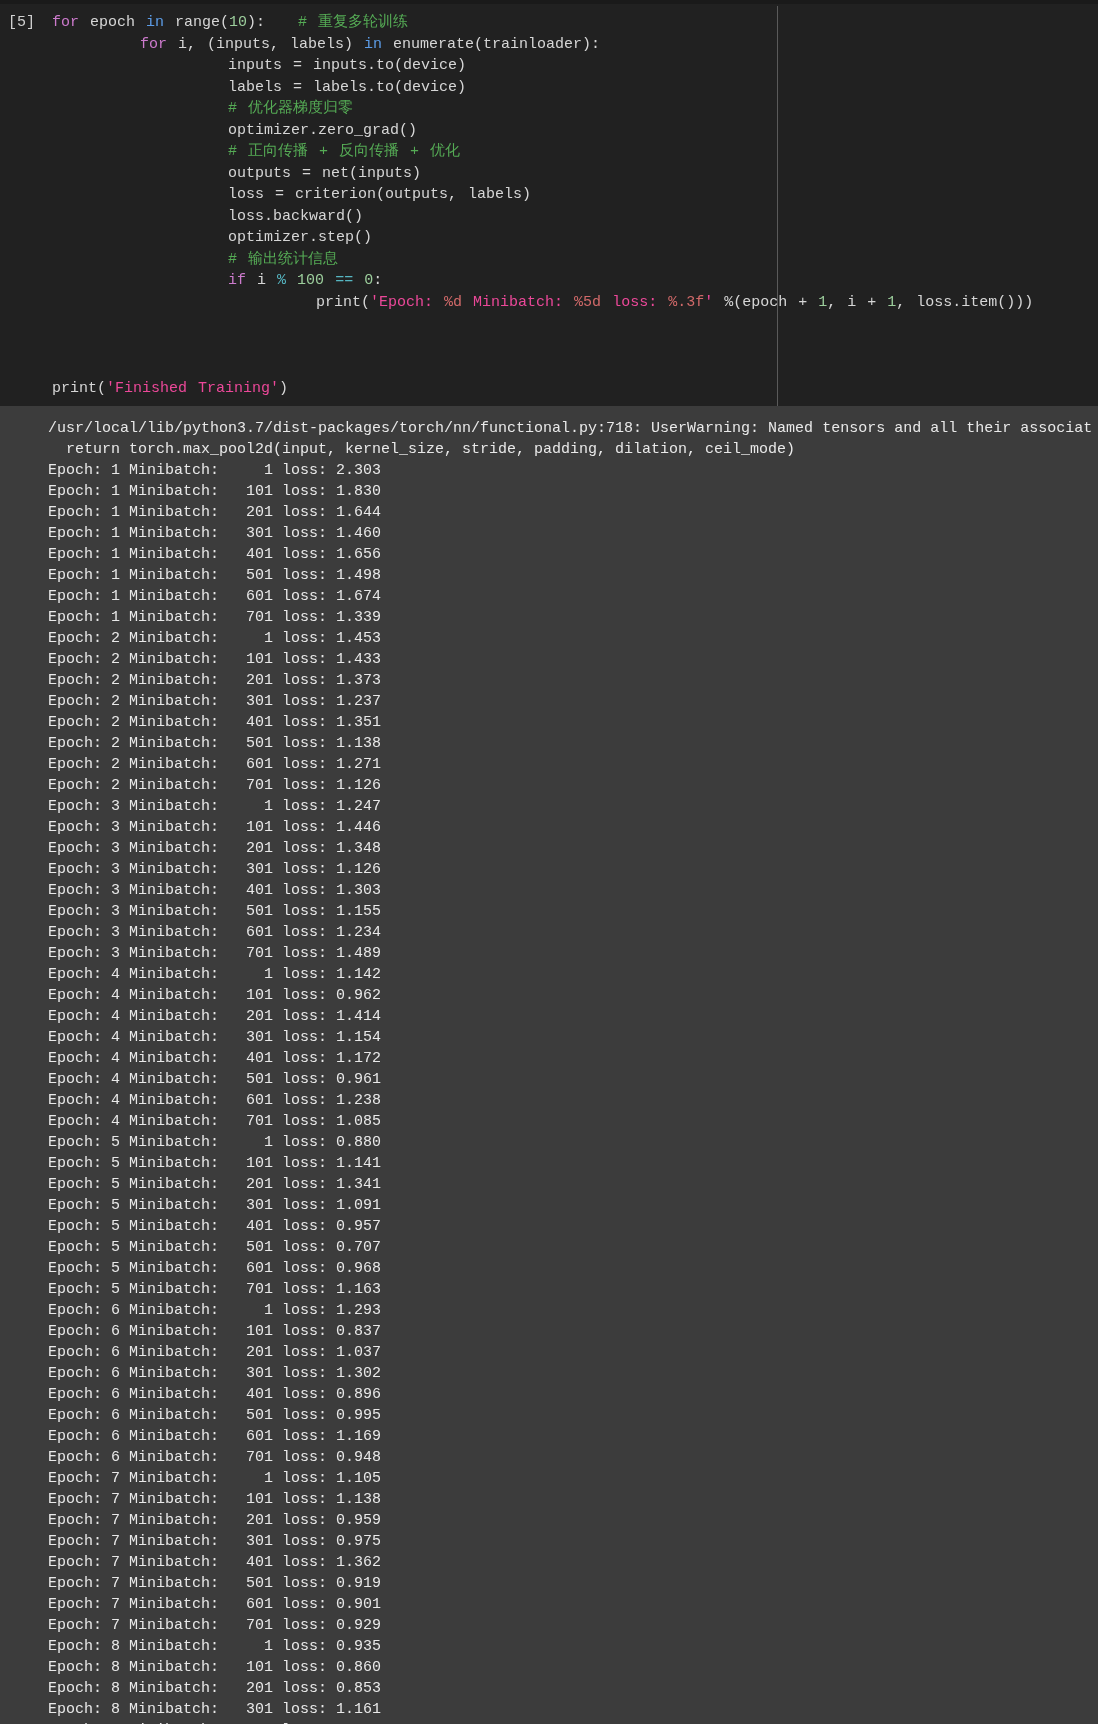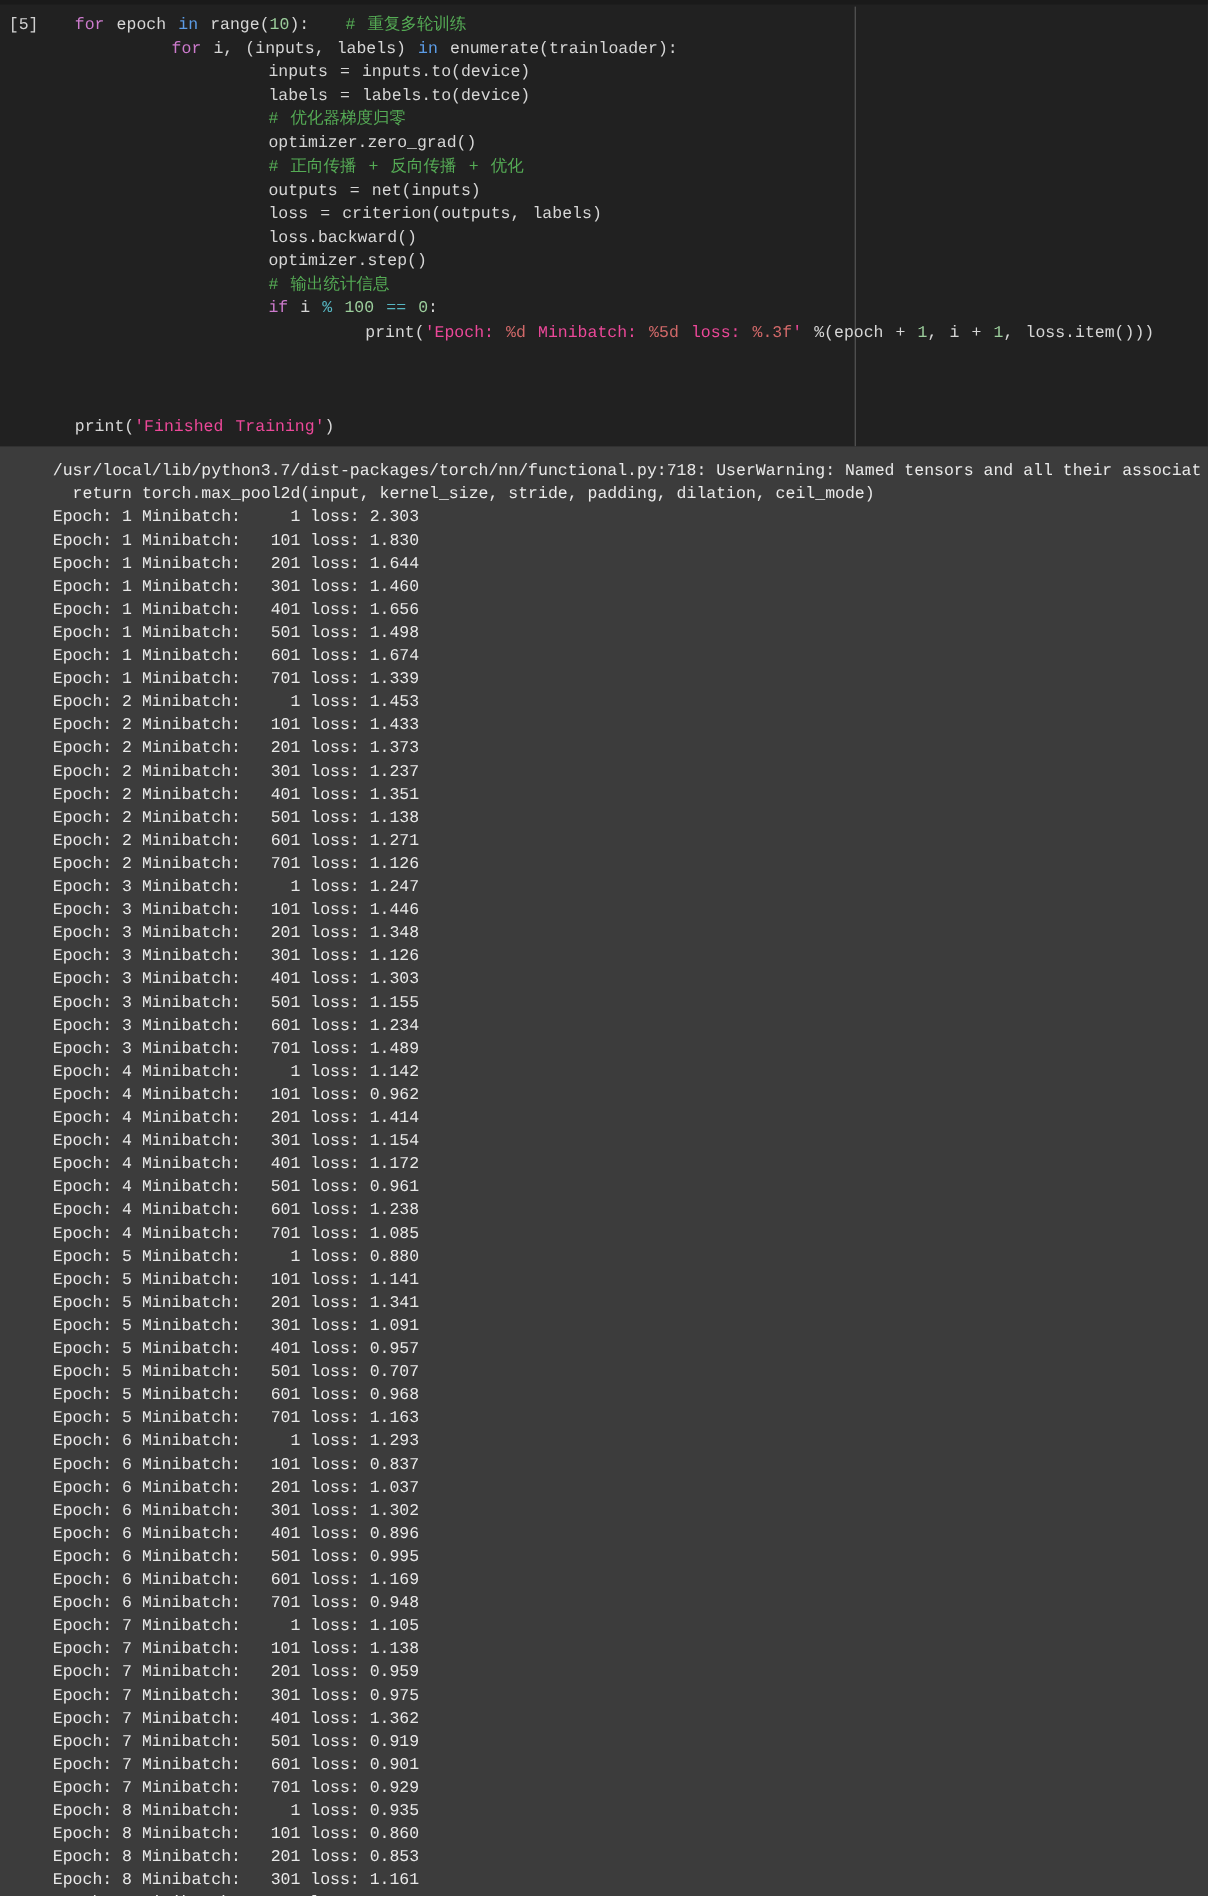--- a/index.html
+++ b/index.html
@@ -11,21 +11,21 @@
   .top-strip{height:4px;background:#1A1A1A;}
   .code-cell{
     position:absolute;left:0;top:0;width:1098px;height:406px;
     background:#212121;overflow:hidden;
   }
   .exec-count{
     position:absolute;left:8px;top:12px;
     color:#D0D0D0;font-size:15px;line-height:21.5px;white-space:pre;
   }
   .code-editor{
-    position:absolute;left:68px;top:12px;right:0;
+    position:absolute;left:52px;top:12px;right:0;
     font-size:15px;line-height:21.5px;white-space:pre;word-spacing:2px;
     color:#D6D6D6;
   }
   .cl{height:21.5px;}
   .cl .kw {color:#CC7ACC;}
   .cl .kw2{color:#5C9CE6;}
   .cl .com{color:#55AB55;}
   .cl .str{color:#ec4899;}
   .cl .fmt{color:#D16969;}
   .cl .num{color:#9CCE9C;}

